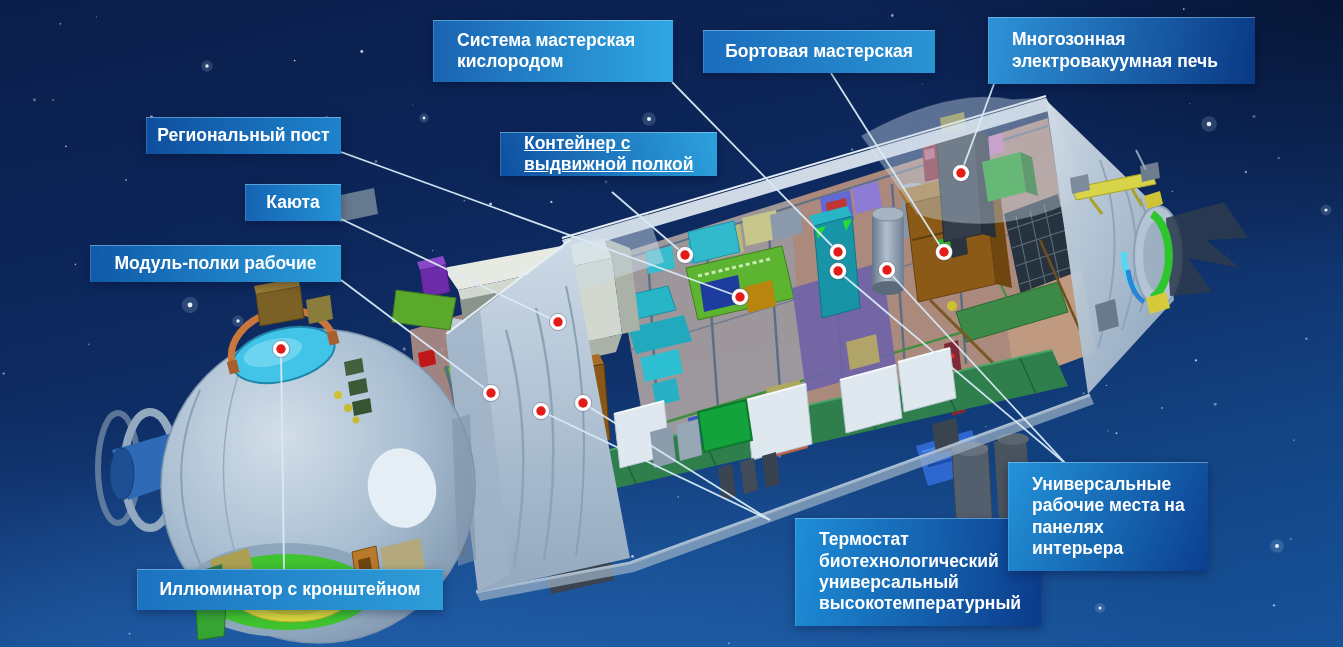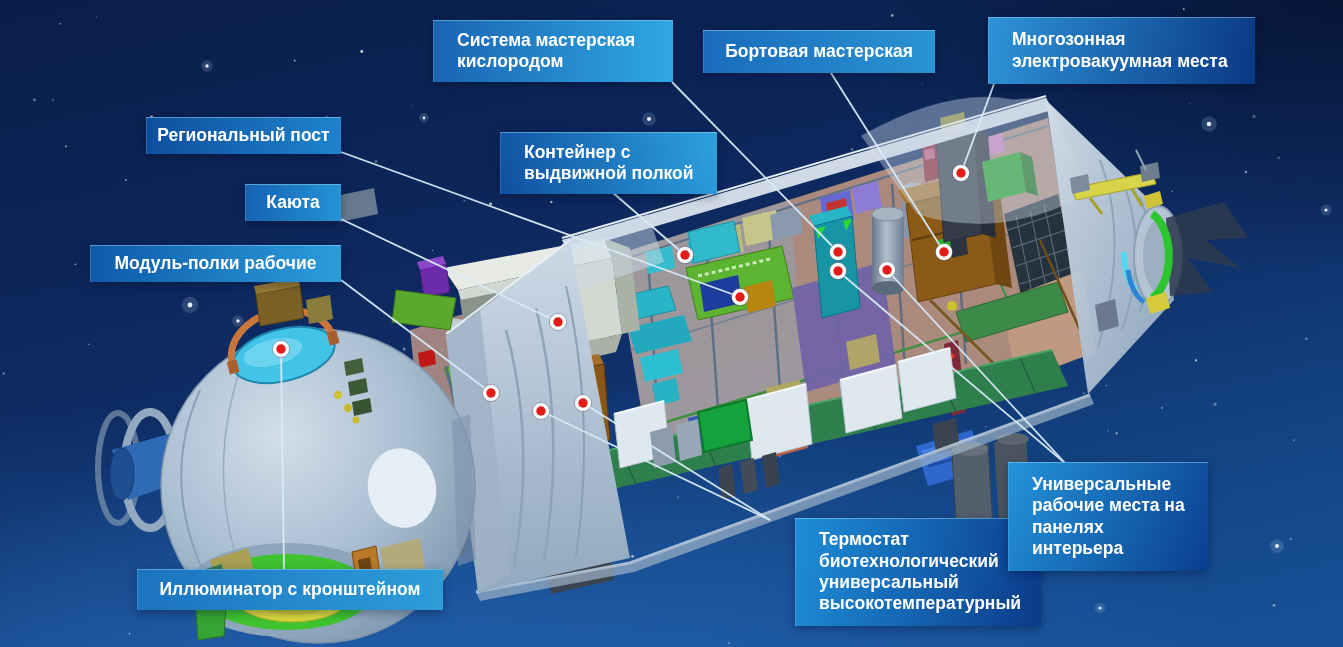--- a/index.html
+++ b/index.html
@@ -534,22 +534,22 @@
       </g>
       <g>
         <circle cx="887" cy="270" r="8.5" fill="#ffffff" stroke="rgba(0,0,40,0.3)"></circle>
         <circle cx="887" cy="270" r="4.7" fill="#e41c17"></circle>
       </g>
     </svg>
 
   <div class="layer labels">
       <div class="callout" style="left: 433px; top: 20px; width: 240px; height: 62px; background: linear-gradient(90deg, rgb(26, 100, 178), rgb(47, 167, 227));">Система мастерская кислородом</div>
       <div class="callout center" style="left: 703px; top: 30px; width: 232px; height: 43px; background: linear-gradient(90deg, rgb(26, 108, 188), rgb(42, 147, 210));">Бортовая мастерская</div>
-      <div class="callout" style="left: 988px; top: 17px; width: 267px; height: 67px; background: linear-gradient(100deg, rgb(46, 147, 216), rgb(10, 56, 132));">Многозонная электровакуумная места</div>
+      <div class="callout" style="left: 988px; top: 17px; width: 267px; height: 67px; background: linear-gradient(100deg, rgb(46, 147, 216), rgb(10, 56, 132));">Многозонная электровакуумная печь</div>
       <div class="callout center" style="left: 146px; top: 117px; width: 195px; height: 37px; background: linear-gradient(90deg, rgb(14, 79, 158), rgb(31, 131, 204));">Региональный пост</div>
       <div class="callout center" style="left: 245px; top: 184px; width: 96px; height: 37px; background: linear-gradient(90deg, rgb(21, 99, 178), rgb(36, 147, 214));">Каюта</div>
       <div class="callout center" style="left: 90px; top: 245px; width: 251px; height: 37px; background: linear-gradient(90deg, rgb(15, 90, 168), rgb(43, 157, 219));">Модуль-полки рабочие</div>
-      <div class="callout" style="left: 500px; top: 132px; width: 217px; height: 62px; background: linear-gradient(70deg, rgb(15, 79, 160), rgb(45, 162, 222));">Контейнер с выдвижной полкой</div>
+      <div class="callout" style="left: 500px; top: 132px; width: 217px; height: 44px; background: linear-gradient(70deg, rgb(15, 79, 160), rgb(45, 162, 222)); text-decoration: underline;">Контейнер с выдвижной полкой</div>
       <div class="callout center" style="left: 137px; top: 569px; width: 306px; height: 41px; background: linear-gradient(90deg, rgb(28, 115, 192), rgb(45, 157, 216));">Иллюминатор с кронштейном</div>
       <div class="callout" style="left: 795px; top: 518px; width: 246px; height: 108px; background: linear-gradient(100deg, rgb(30, 142, 216), rgb(11, 58, 138));">Термостат биотехнологический универсальный высокотемпературный</div>
       <div class="callout" style="left: 1008px; top: 462px; width: 200px; height: 109px; background: linear-gradient(115deg, rgb(35, 148, 218), rgb(11, 62, 142));">Универсальные рабочие места на панелях интерьера</div>
     </div>
 </div>
 
 </body></html>

